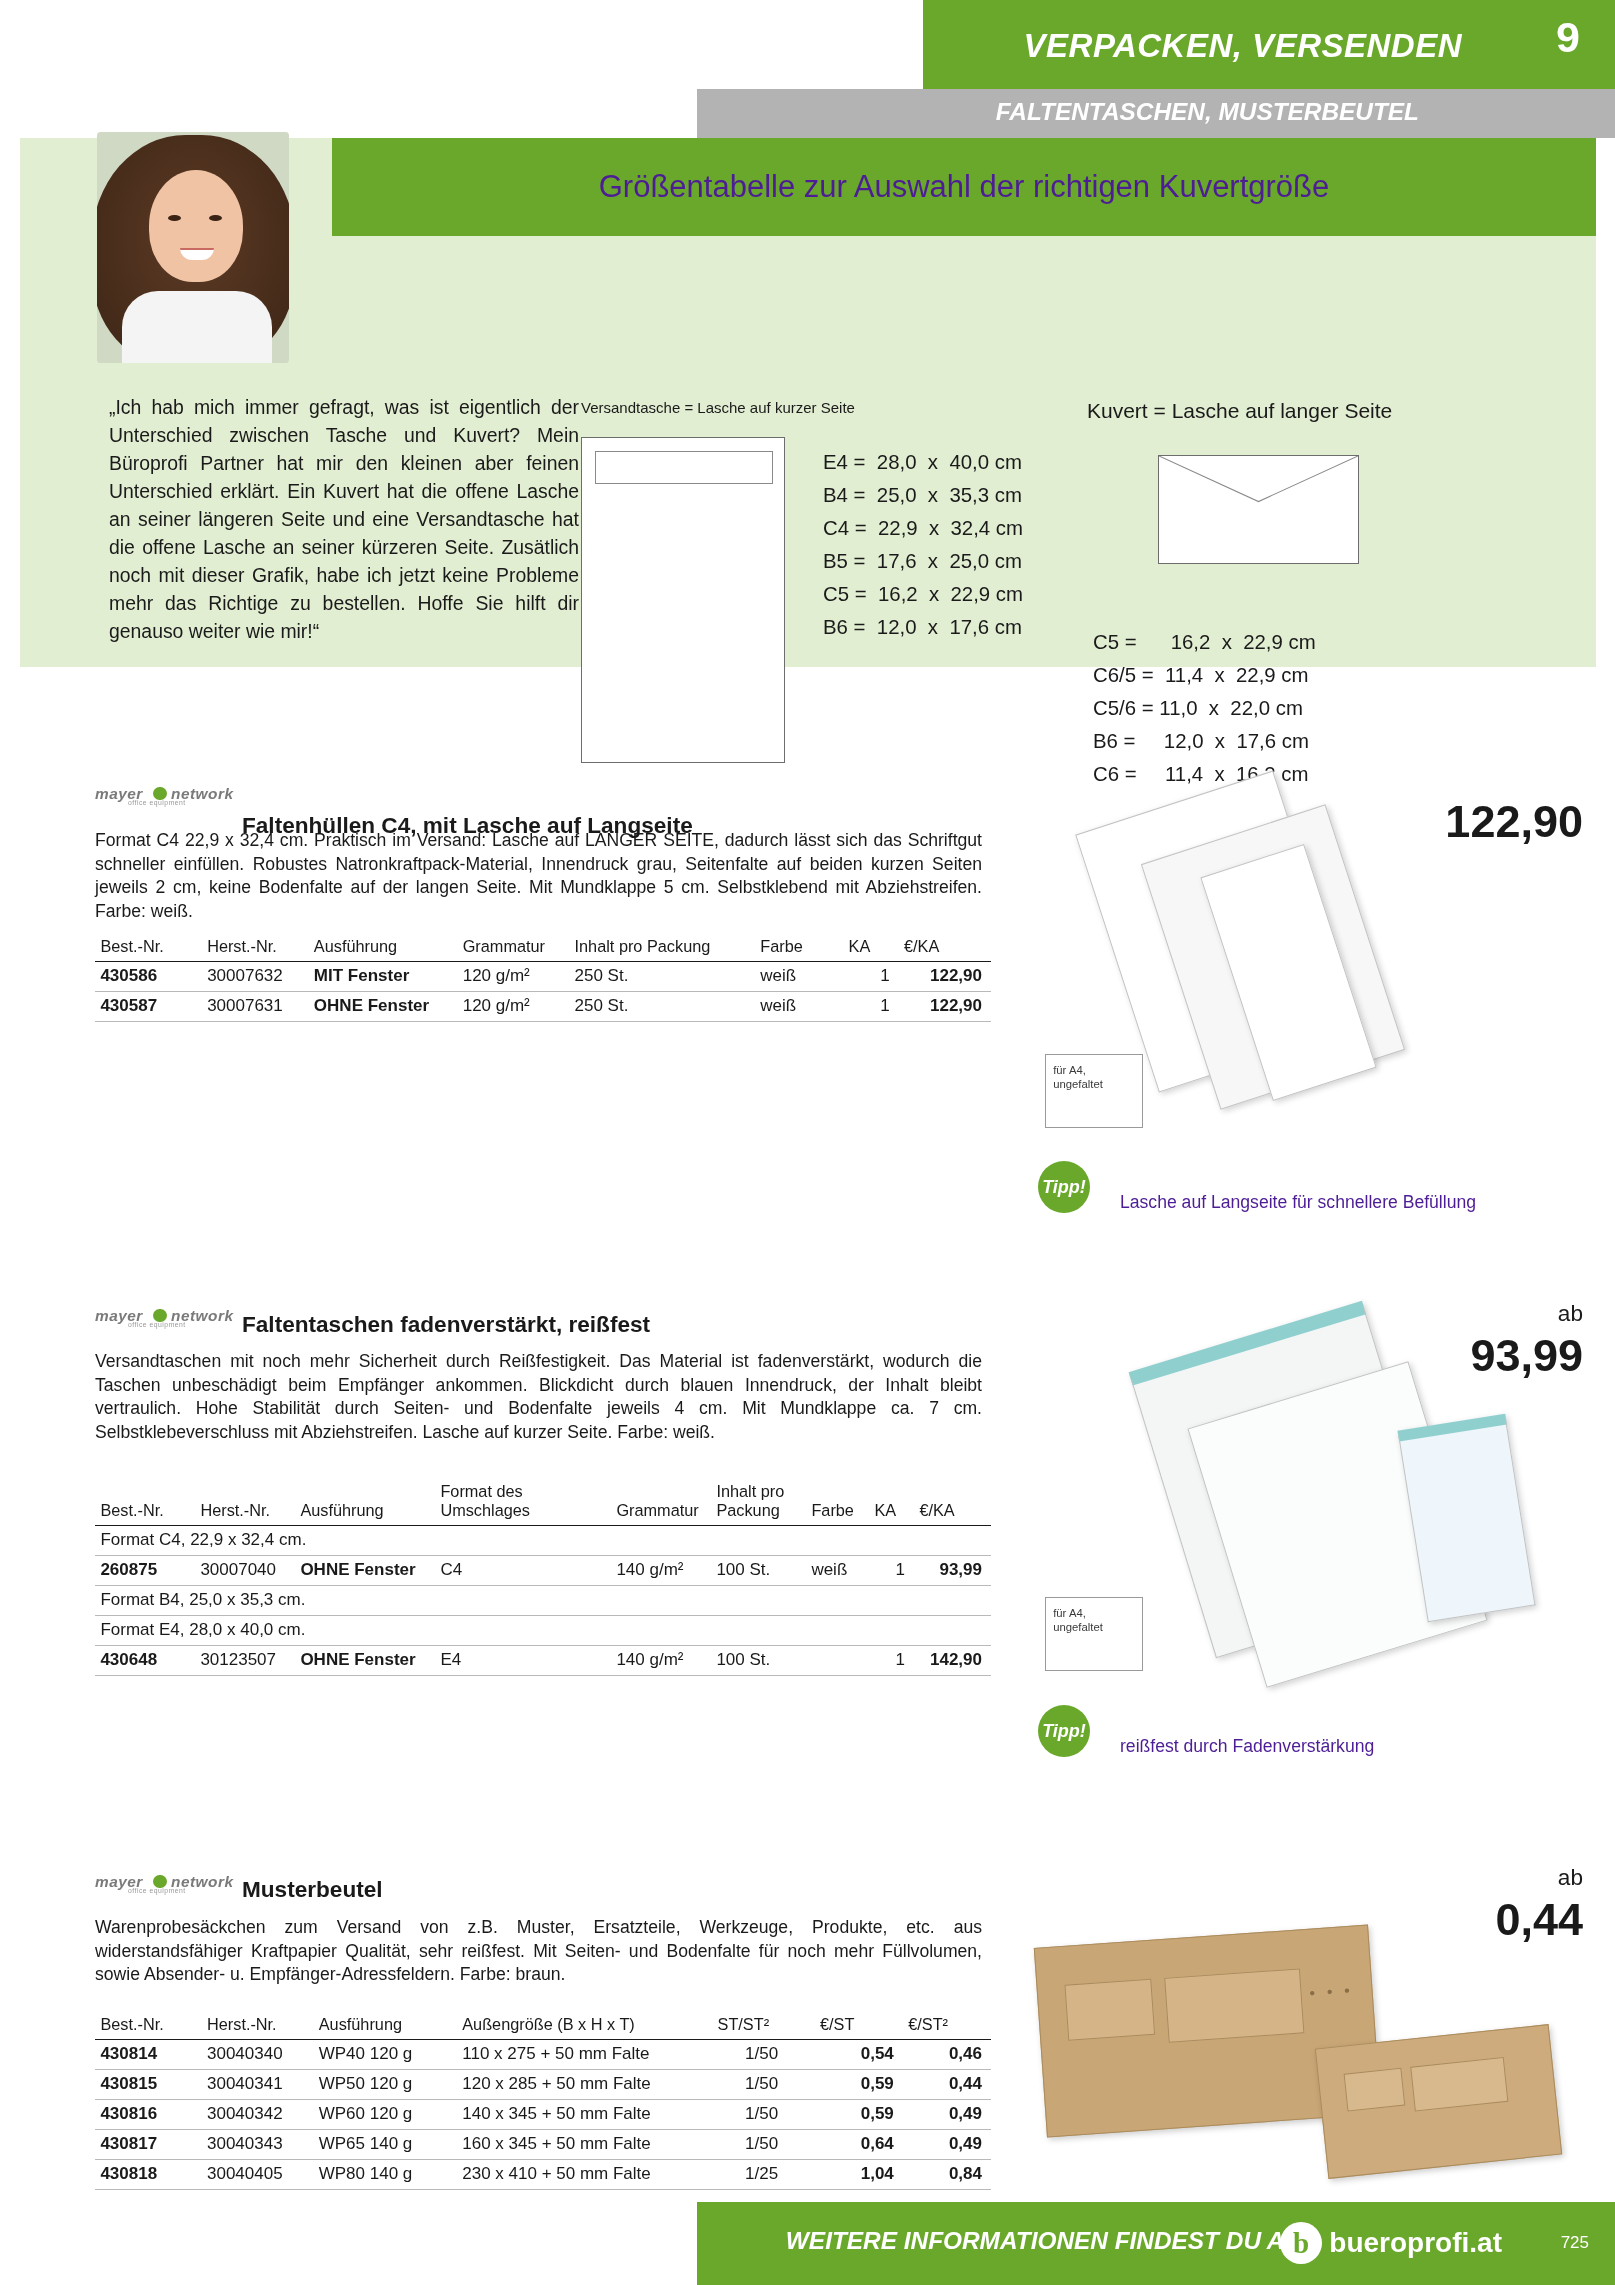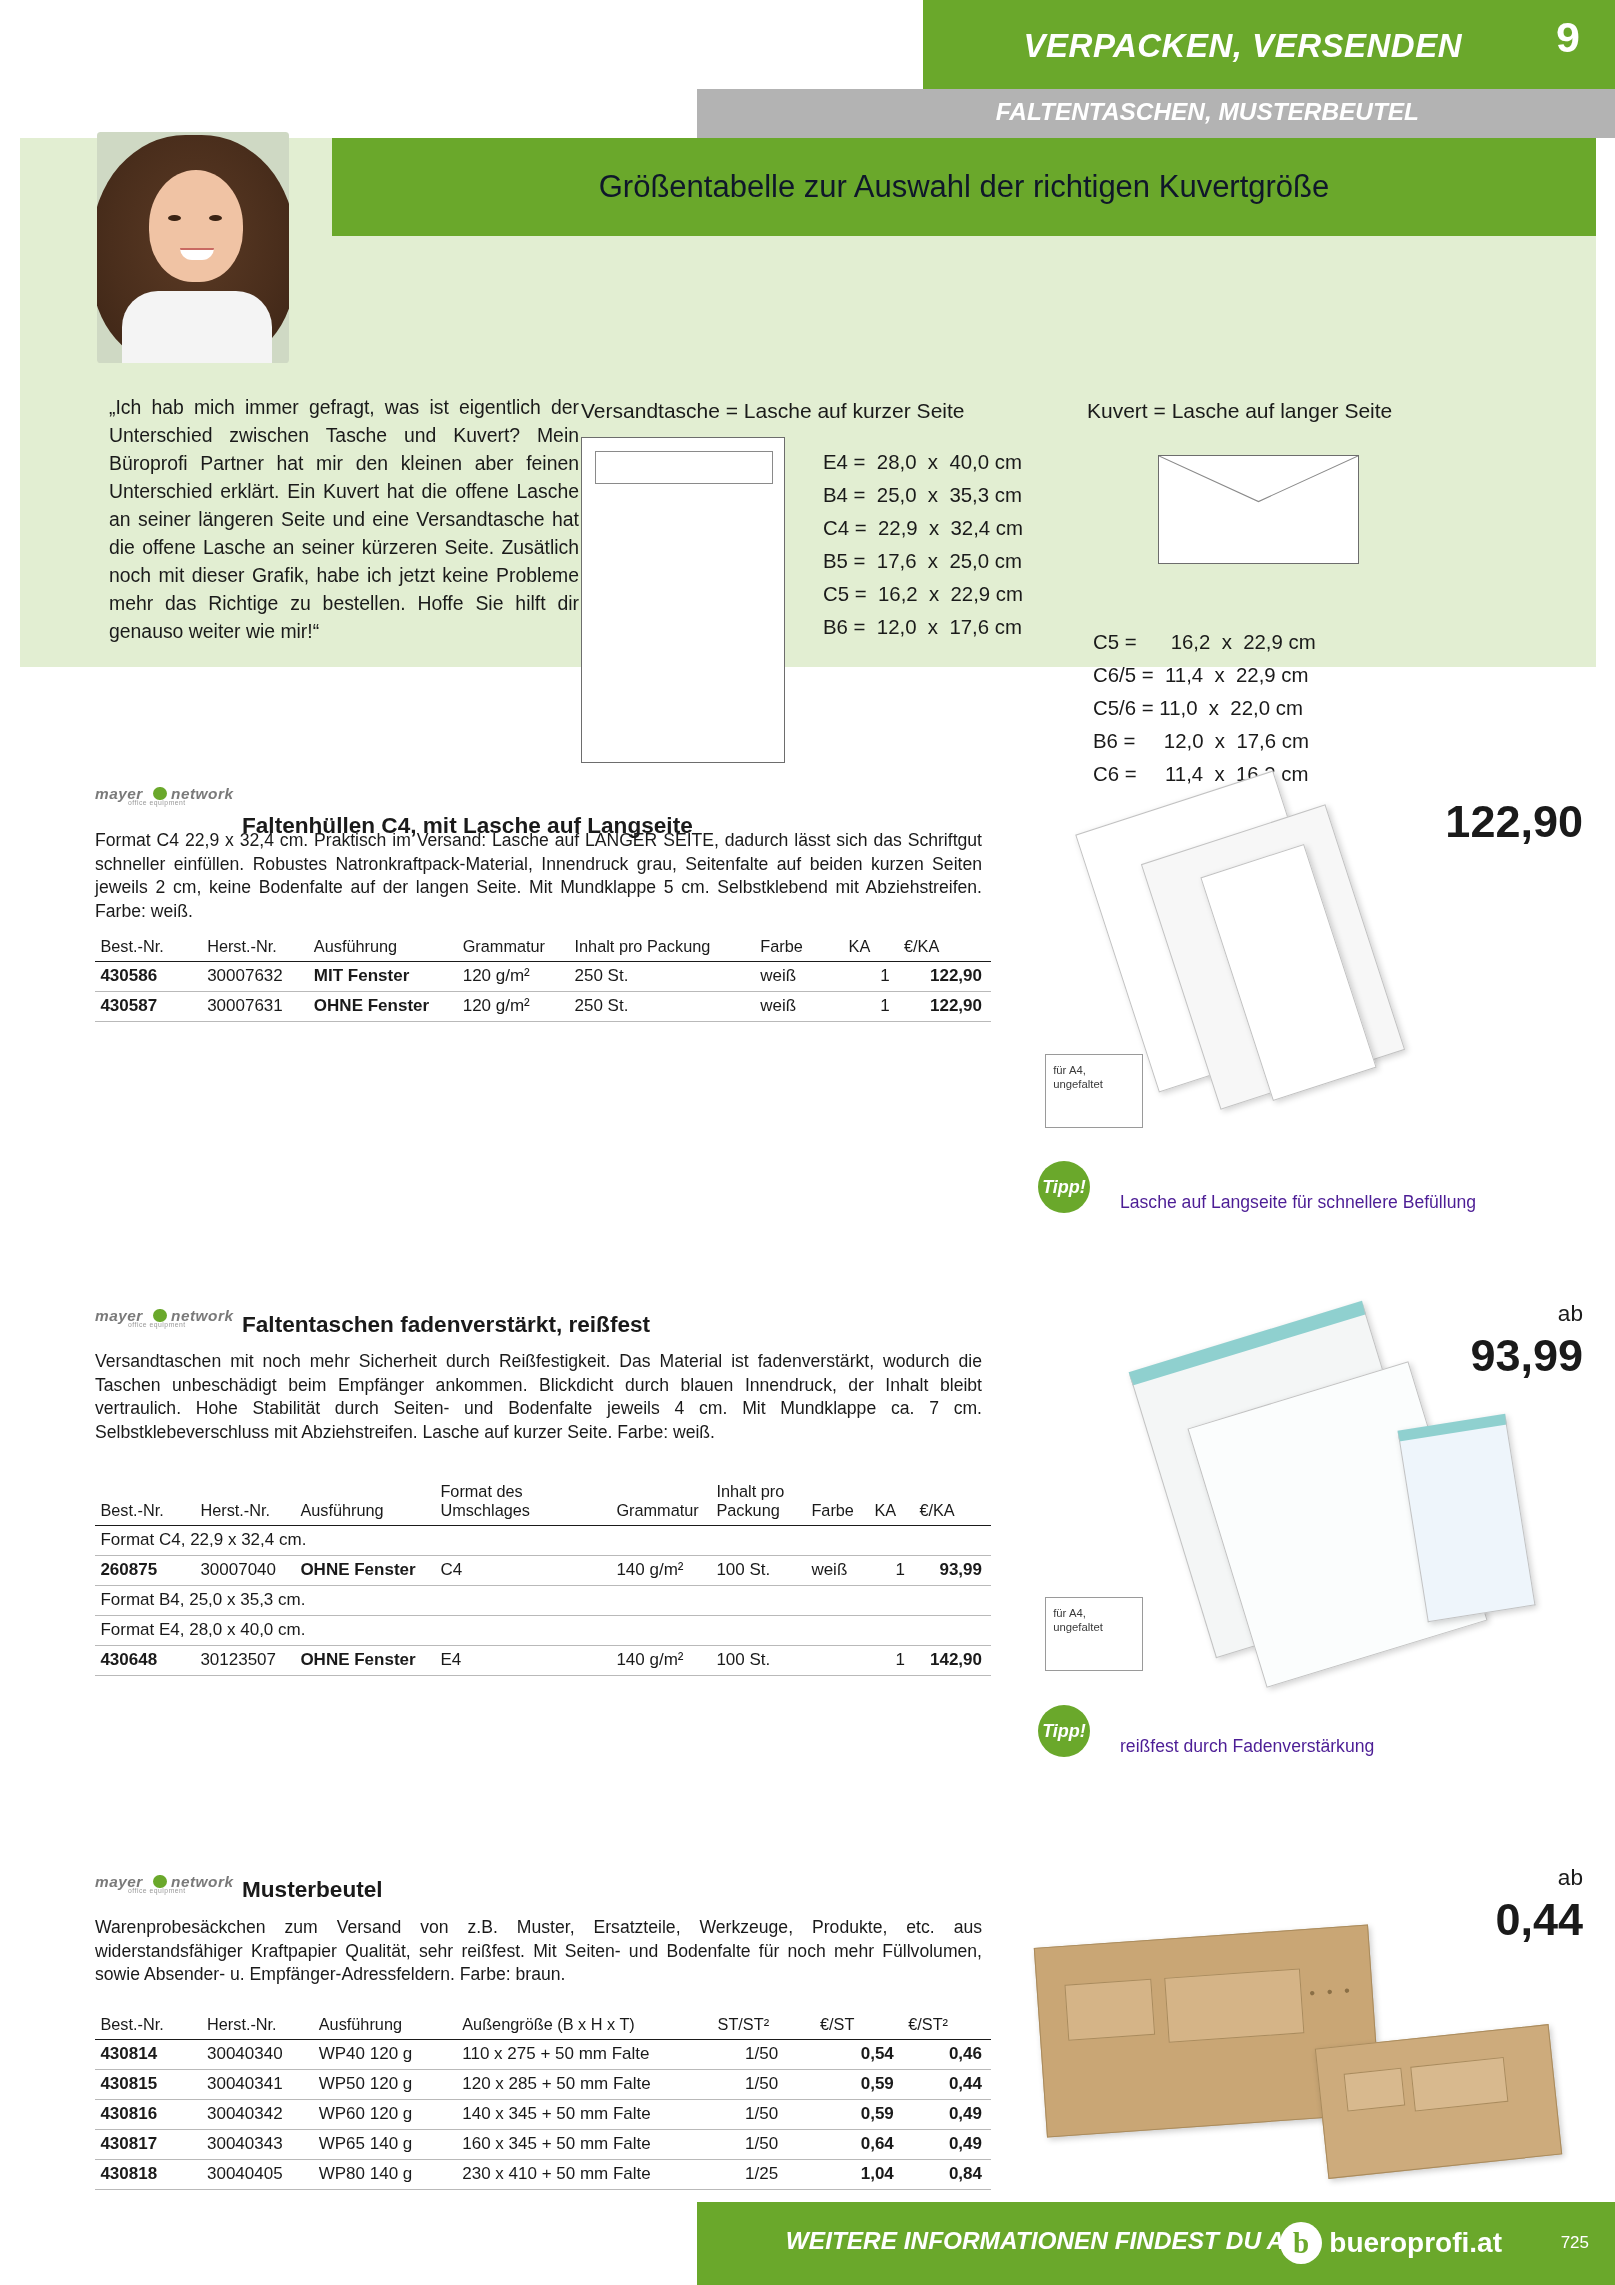--- a/index.html
+++ b/index.html
@@ -48,21 +48,21 @@
     position:absolute; left:20px; top:138px; width:1576px; height:529px;
     background:#e2eed2;
   }
   .panel-band {
     position:absolute; left:312px; top:0px; width:1264px; height:98px;
     background:#6aa82b;
   }
   .panel-band-title {
     position:absolute; left:0; top:0; width:1264px; height:98px;
     display:flex; align-items:center; justify-content:center;
-    color:#0f172a; font-size:31px; font-weight:normal;
+    color:#4c1d95; font-size:31px; font-weight:normal;
   }
   .photo {
     position:absolute; left:77px; top:-6.3px; width:192px; height:231px;
     overflow:hidden;
     background:#cfd9c4;
     border-radius:3.6px;
   }
   .photo .hair {
     position:absolute; left:-5.4px; top:3.6px; width:203px; height:231px;
     background:radial-gradient(ellipse at 50% 45%, #5b3a24 0%, #4a2e1c 58%, #3b2415 100%);
@@ -86,21 +86,21 @@
     position:absolute; left:25px; top:159px; width:150px; height:81px;
     background:#f4f4f4; border-radius:36px 36px 0 0;
   }
 
   .quote {
     position:absolute; left:89px; top:255px; width:470px;
     font-size:19.4px; line-height:28px; text-align:justify; color:#1a1a1a;
   }
 
   .col-a-title {
-    position:absolute; left:561px; top:261px; font-size:21px; color:#1a1a1a;
+    position:absolute; left:561px; top:261px; font-size:15px; color:#1a1a1a;
   }
   .col-b-title {
     position:absolute; left:1067px; top:261px; font-size:21px; color:#1a1a1a;
   }
   .env-tall {
     position:absolute; left:561px; top:299px; width:204px; height:326px;
     background:#ffffff; border:0.9px solid #6d6d6d;
   }
   .env-tall .flap {
     position:absolute; left:12.7px; top:12.7px; width:178px; height:33px;

